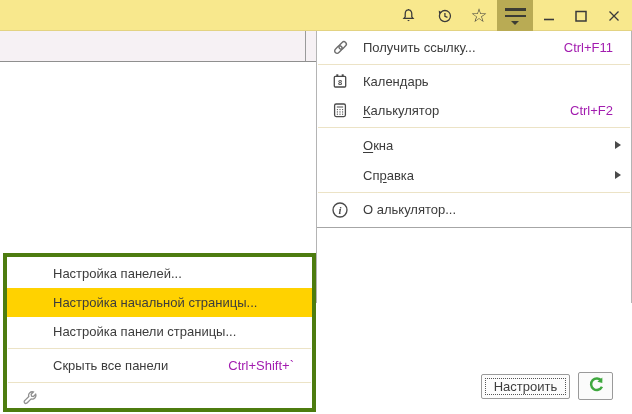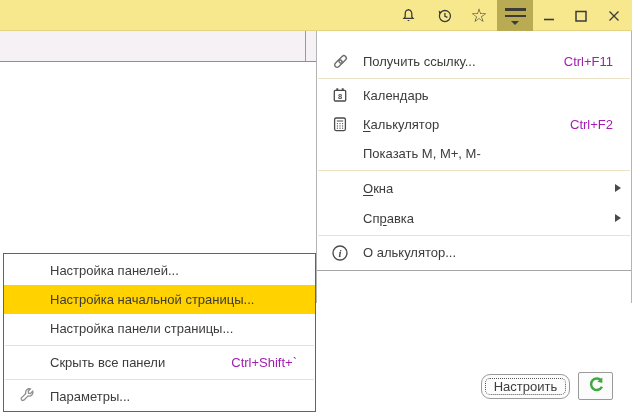--- a/index.html
+++ b/index.html
@@ -20,44 +20,44 @@
   .menu-btn .bar{width:21px;height:2.6px;background:#3c3c34;margin:2px 0;}
   .menu-btn .tri{width:0;height:0;border-left:4.5px solid transparent;border-right:4.5px solid transparent;
     border-top:4.5px solid #3c3c34;margin-top:2px;}
   .star-glyph{font-size:19px;line-height:19px;color:#3a3a3a;}
   
   .app-band{position:absolute;left:0;top:31px;width:316px;height:31px;background:#f6f1f4;
     border-bottom:1px solid #8f8f8f;box-sizing:border-box;}
   .app-band-divider{position:absolute;left:305px;top:31px;width:1px;height:30px;background:#9a9a9a;}
   
   .main-menu{position:absolute;left:316px;top:31px;width:316px;height:272px;background:#fff;
-    border-left:1px solid #b4b4b4;border-right:1px solid #b4b4b4;box-sizing:border-box;padding-top:16px;}
+    border-left:1px solid #b4b4b4;border-right:1px solid #b4b4b4;box-sizing:border-box;padding-top:2px;}
   .row{display:flex;align-items:center;height:29px;position:relative;}
   .row.tall{height:30px;}
   .icon-col{width:46px;flex:none;display:flex;align-items:center;justify-content:center;}
   .icon-col svg{display:block;}
   .lbl{white-space:nowrap;}
   .mn{text-decoration:underline;text-underline-offset:2px;}
   .sc{margin-left:auto;padding-right:18px;color:#a21caf;white-space:nowrap;}
   .arrow{position:absolute;right:10px;top:50%;transform:translateY(-50%);width:0;height:0;
     border-left:6px solid #4a4a4a;border-top:4.5px solid transparent;border-bottom:4.5px solid transparent;}
   .hl{background:#ffd200;}
   .sep{height:1px;background:#ece3c6;margin:2px 1px;}
   .sep-gray{height:1px;background:#a6a6a6;margin:3px 0 0 0;}
   
   .configure-btn{position:absolute;right:61px;top:343px;width:89px;height:25px;
-    background:#fcfcfc;border:1px solid #9a9a9a;border-radius:9px;
+    background:#fcfcfc;border:1px solid #9a9a9a;border-radius:2px;
     font-family:"Liberation Sans",sans-serif;font-size:13px;color:#3c3c3c;
     outline:1px dotted #555;outline-offset:-5px;padding:0;}
   .refresh-btn{position:absolute;right:18px;top:341px;width:35px;height:28px;
     background:#fbfbfb;border:1px solid #9a9a9a;border-radius:2px;
     display:flex;align-items:center;justify-content:center;padding:0;}
   
   .submenu{position:absolute;left:3px;top:253px;width:313px;height:159px;background:#fff;
-    border:1px solid #4d7c0f;box-sizing:border-box;padding-top:2px;}
+    border:4px solid #4d7c0f;box-sizing:border-box;padding-top:2px;}
   .submenu .sep{margin:2px 1px;}
 </style>
 </head>
 <body>
 
 <div class="screen">
 
   <div class="titlebar">
     <div class="tb-btn stroke" style="left:393px;">
       <span>
@@ -158,25 +158,20 @@
             <circle cx="5.4" cy="12.2" r="0.65"></circle>
               <circle cx="8" cy="12.2" r="0.65"></circle>
               <circle cx="10.6" cy="12.2" r="0.65"></circle>
           </g>
         </svg>
       </span>
       <span class="lbl"><span></span><span class="mn">К</span><span>алькулятор</span></span>
       <span class="sc">Ctrl+F2</span>
     </div>
 
-    <div class="row">
-      <span class="icon-col"></span>
-      <span class="lbl"><span>Показать М, М+, М-</span><span class="mn"></span><span></span></span>
-      <span class="sc"></span>
-    </div>
 
     <div class="sep"></div>
 
 
     <div class="row tall">
       <span class="icon-col"></span>
       <span class="lbl"><span></span><span class="mn">О</span><span>кна</span></span>
       <span class="arrow"></span>
     </div>
 
@@ -241,18 +236,17 @@
     </div>
 
     <div class="sep"></div>
 
     <div class="row">
       <span class="icon-col">
         <svg width="17" height="17" viewBox="0 0 16 16">
           <path d="M12.9 3.1 a3.4 3.4 0 0 1 -4.3 4.3 L5 11 a1.6 1.6 0 1 1 -2.2 -2.2 L6.4 5.2 a3.4 3.4 0 0 1 4.3 -4.3 L8.6 3 l.4 1.8 1.8 .4 z" style="fill:none;stroke:#8f8f8f;stroke-width:1.2;"></path>
         </svg>
       </span>
-      <span class="lbl">Параметры...</span>
       <span class="sc"></span>
     </div>
   </div>
 
 </div>
 
 </body></html>

